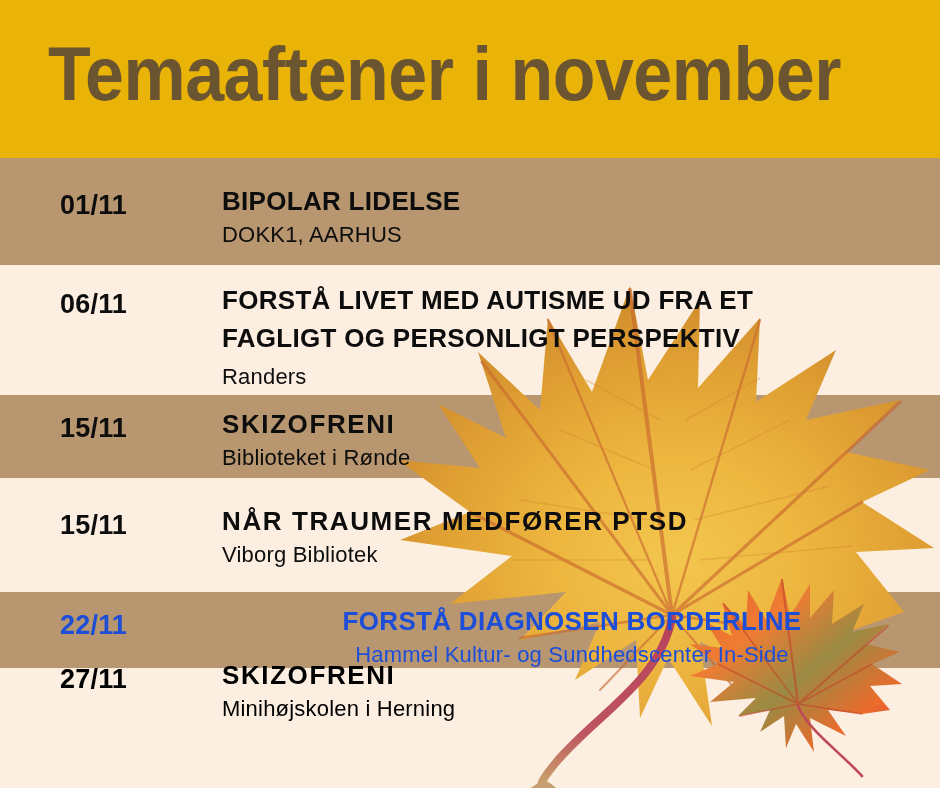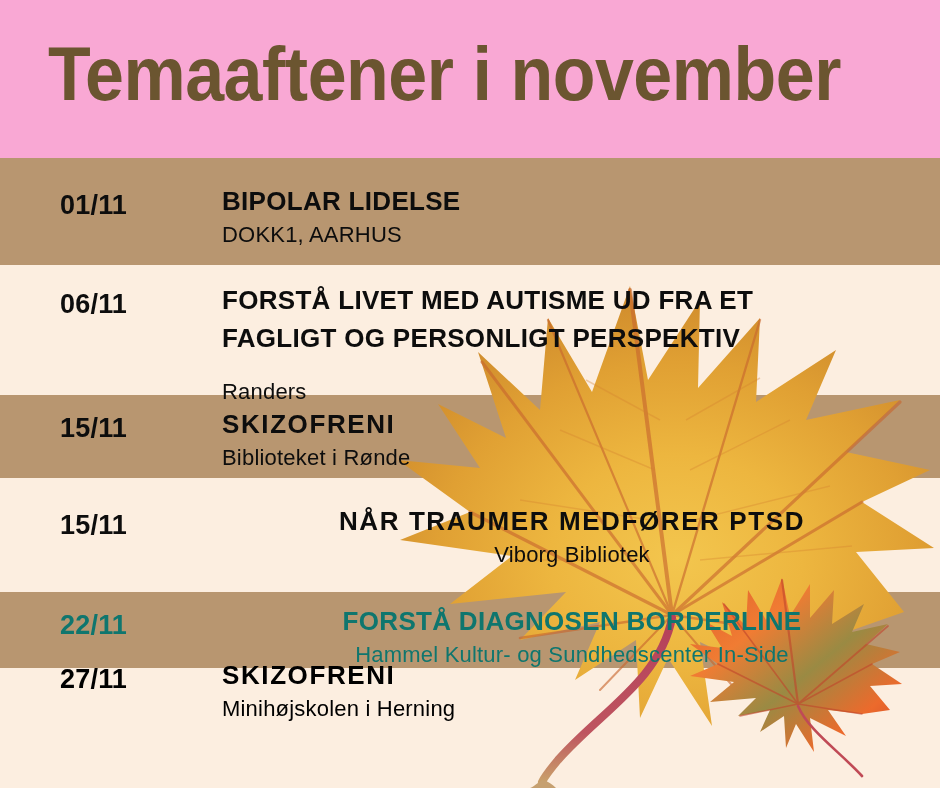--- a/index.html
+++ b/index.html
@@ -20,21 +20,21 @@
     background: #ffffff;
   }
 
   
   #title-bar {
     position: absolute;
     left: 0;
     top: 0;
     width: 940px;
     height: 158px;
-    background: #f9a8d4;
+    background: #eab308;
     z-index: 5;
   }
   #poster-title {
     position: absolute;
     left: 48px;
     top: 28px;
     margin: 0;
     color: #6B5530;
     font-family: "Liberation Sans Narrow", "Liberation Sans", sans-serif;
     font-weight: 700;
@@ -217,41 +217,41 @@
         <div class="event-title">BIPOLAR LIDELSE</div>
         <div class="event-venue">DOKK1, AARHUS</div>
       </div>
     </div>
 
     <div class="event-row" style="top: 265px; height: 130px; color: rgb(13, 13, 13);">
       <div class="event-date" style="top:24px;text-align:right;">06/11</div>
       <div class="event-body" style="top:16px;">
         <div class="event-title">FORSTÅ LIVET MED AUTISME UD FRA ET
 FAGLIGT OG PERSONLIGT PERSPEKTIV</div>
-        <div class="event-venue" style="margin-top:20px;">Randers</div>
+        <div class="event-venue" style="margin-top:5px;">Randers</div>
       </div>
     </div>
 
     <div class="event-row" style="top: 395px; height: 83px; color: rgb(13, 13, 13);">
       <div class="event-date" style="top:18px;">15/11</div>
       <div class="event-body" style="top:10px;">
         <div class="event-title spaced">SKIZOFRENI</div>
         <div class="event-venue">Biblioteket i Rønde</div>
       </div>
     </div>
 
     <div class="event-row" style="top: 478px; height: 114px; color: rgb(13, 13, 13);">
       <div class="event-date" style="top:32px;">15/11</div>
-      <div class="event-body" style="top:24px;text-align:center;">
+      <div class="event-body" style="top:24px;">
         <div class="event-title spaced">NÅR TRAUMER MEDFØRER PTSD</div>
         <div class="event-venue">Viborg Bibliotek</div>
       </div>
     </div>
 
-    <div class="event-row" style="top: 592px; height: 76px; color: #0f766e;">
+    <div class="event-row" style="top: 592px; height: 76px; color: #1d4ed8;">
       <div class="event-date" style="top:18px;">22/11</div>
       <div class="event-body" style="top:10px;text-align:center;">
         <div class="event-title">FORSTÅ DIAGNOSEN BORDERLINE</div>
         <div class="event-venue">Hammel Kultur- og Sundhedscenter In-Side</div>
       </div>
     </div>
 
     <div class="event-row" style="top: 632px; height: 120px; color: #000000; padding-left: 20px;">
       <div class="event-date" style="top:32px;">27/11</div>
       <div class="event-body" style="top:24px;">

